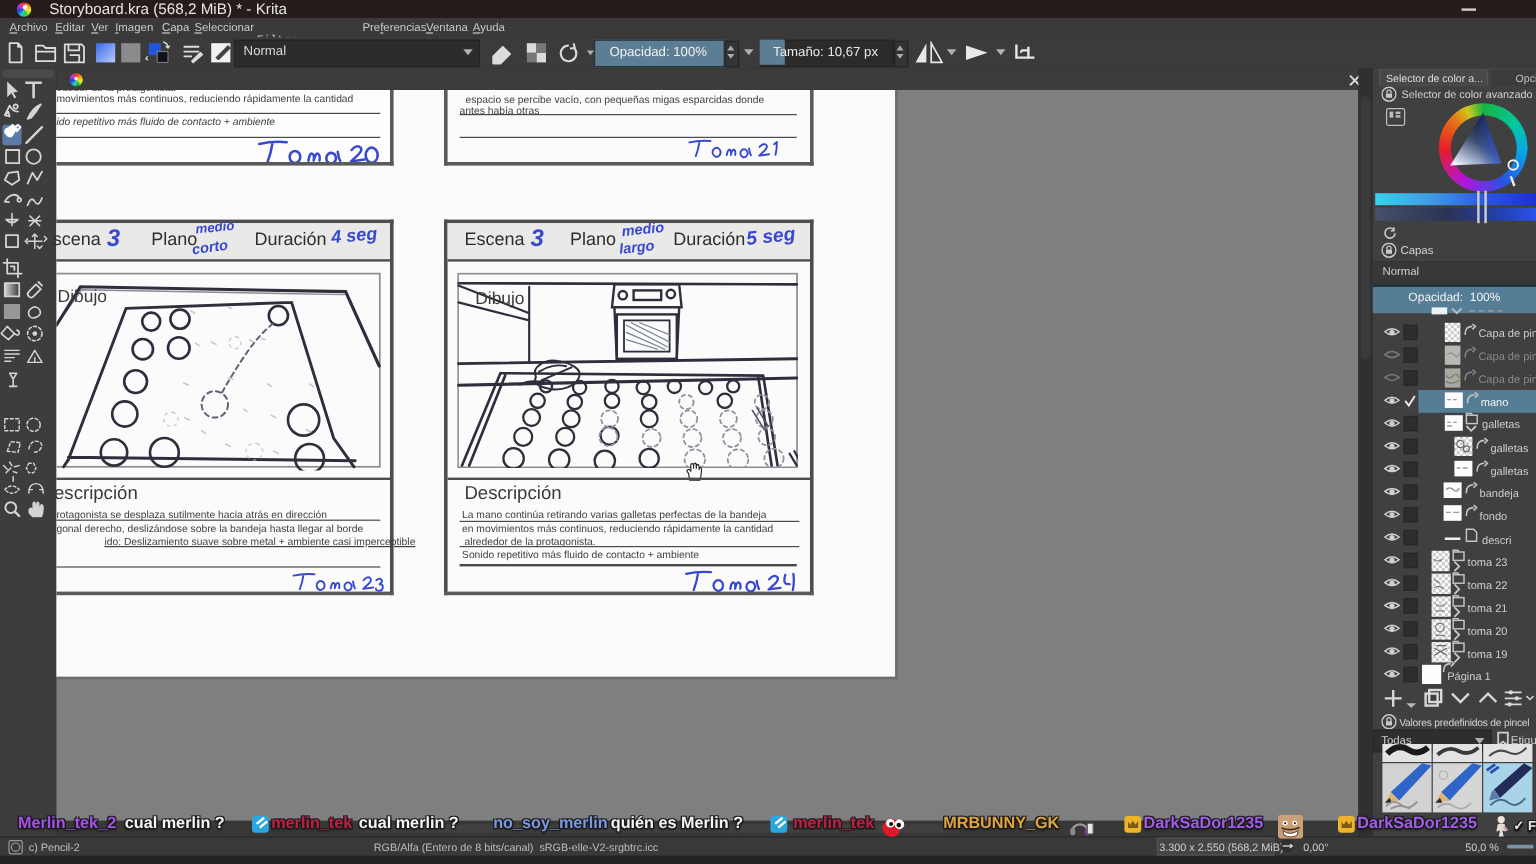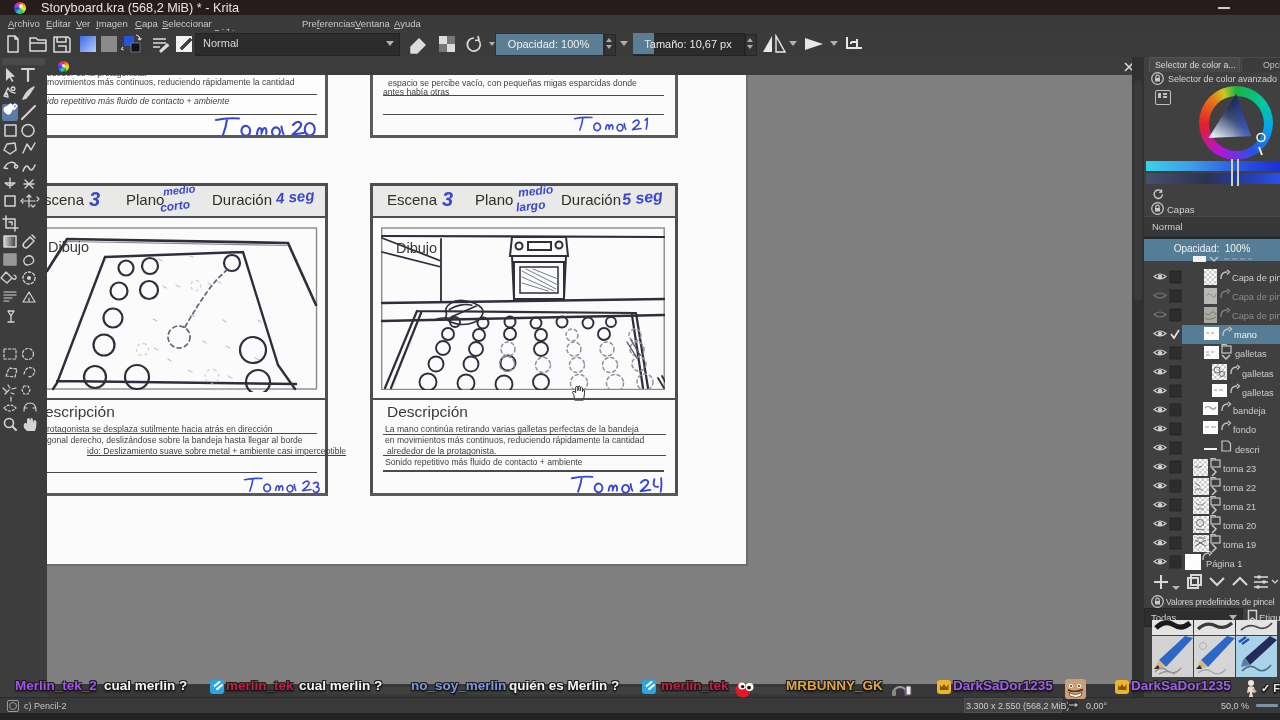--- a/index.html
+++ b/index.html
@@ -724,20 +724,21 @@
 </g>
 </svg>
 </div>
 </div>
 
 <div class="abs" style="left:0;top:697px;width:1280px;height:16px;background:#393939;border-top:1px solid #2b2b2b;"></div>
 <div class="abs" style="left:0;top:713px;width:1280px;height:7px;background:#232323;"></div>
 <div class="abs" style="left:7px;top:700px;width:10px;height:10px;border:1px solid #9a9a9a;border-radius:2px;"></div>
 <div class="abs" style="left:9px;top:702px;width:6px;height:6px;border:1px solid #9a9a9a;border-radius:50%;"></div>
 <div class="abs" style="left:24px;top:701px;font-size:9px;color:#c2c2c2;">c) Pencil-2</div>
+<div class="abs" style="left:0px;top:701px;width:860px;text-align:center;font-size:9px;color:#bdbdbd;">RGB/Alfa (Entero de 8 bits/canal)&nbsp; sRGB-elle-V2-srgbtrc.icc</div>
 <div class="abs" style="left:964px;top:698px;width:96px;height:13px;background:#454545;border:1px solid #525252;"></div>
 <div class="abs" style="left:966px;top:701px;font-size:9px;color:#cdcdcd;">3.300 x 2.550 (568,2 MiB)</div>
 <svg class="abs" style="left:1066px;top:699px;" width="15" height="13">
       <circle cx="7" cy="6" r="5.5" fill="#2e2e2e"></circle>
       <path d="M3,6 L11,6 M9,4.5 L11,6 L9,7.5" stroke="#c8c8c8" stroke-width="1.2" fill="none"></path>
     </svg>
 <div class="abs" style="left:1086px;top:701px;font-size:9px;color:#cdcdcd;">0,00°</div>
 <div class="abs" style="left:1221px;top:701px;font-size:9px;color:#cdcdcd;">50,0 %</div>
 <div class="abs" style="left:1256px;top:704px;width:22px;height:3px;background:#7d93a5;border-radius:1px;"></div>
 

